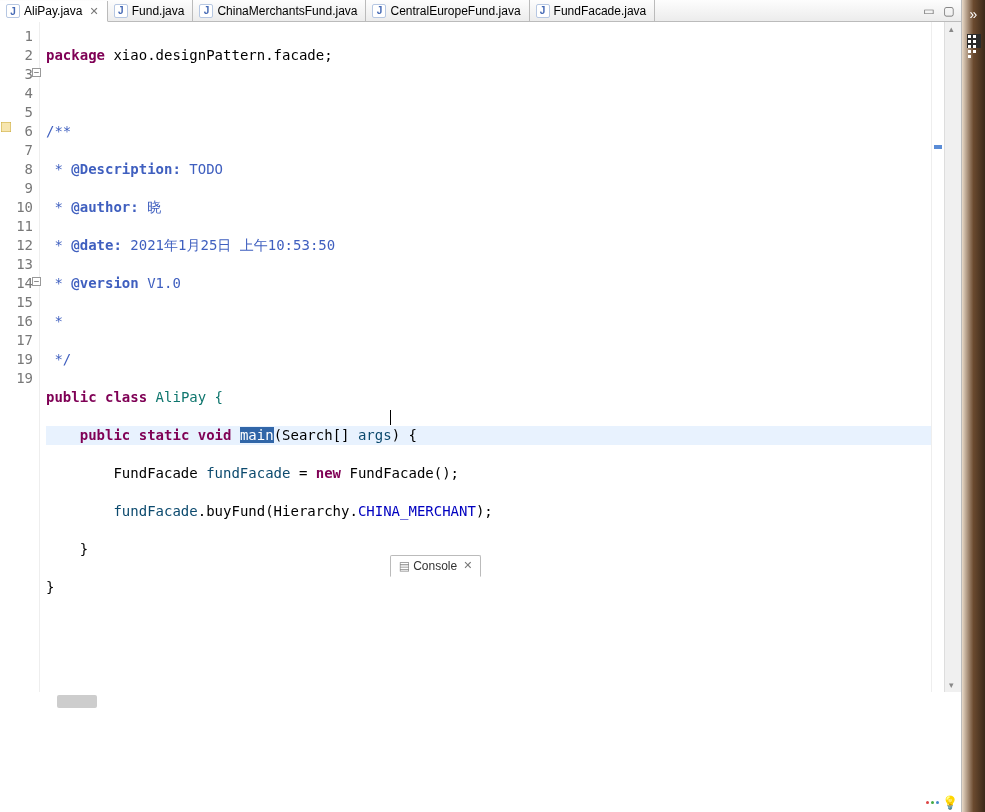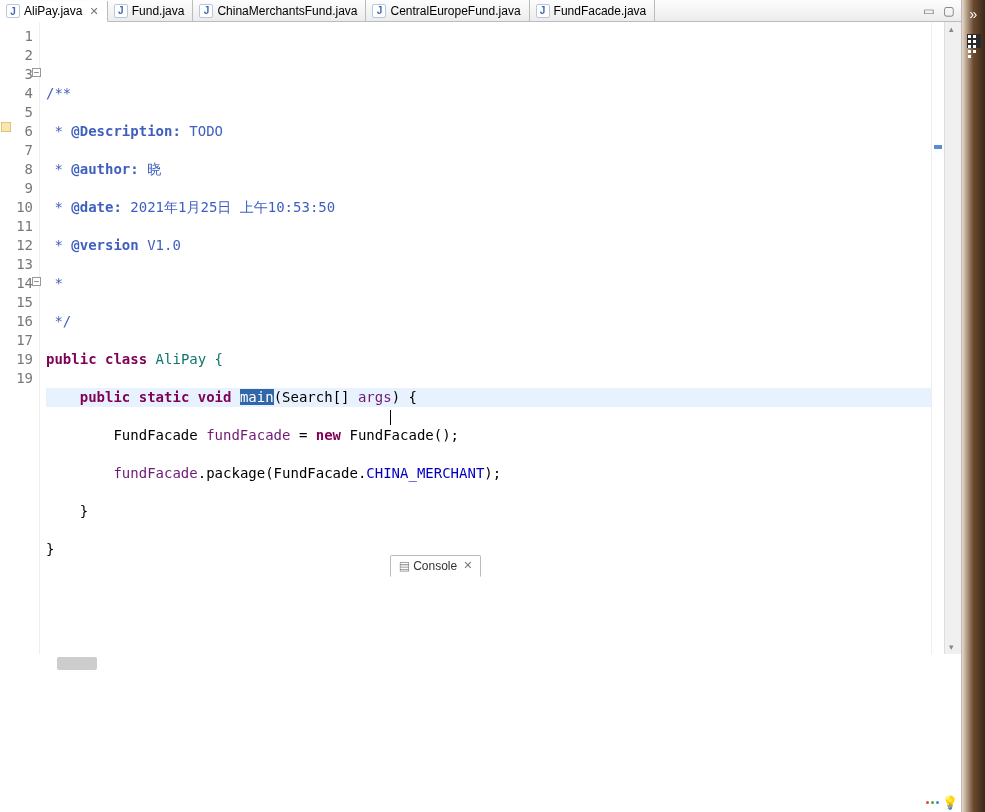--- a/index.html
+++ b/index.html
@@ -115,21 +115,21 @@
 }
 .code-line { height: 19px; }
 .hl-line { background: #e8f2fe; width: 100%; }
 .kw { color: #7f0055; font-weight: bold; }
 .pkg { color: #000; }
 .jd { color: #3f5fbf; }
 .jd-tag { color: #3f5fbf; font-weight: bold; }
 .cls { color: #0f766e; }
 .fld-i { color: #0000c0; }
 .sel { background: #3166a8; color: #fff; }
-.args { color: #701a75; }
+.args { color: #0c4a6e; }
 .caret {
   display: inline-block;
   width: 1px; height: 15px;
   background: #000;
   vertical-align: middle;
 }
 .vscroll {
   width: 17px;
   background: #f0f0f0;
   border-left: 1px solid #ddd;
@@ -285,32 +285,33 @@
         <div class="ln">19</div>
         <div class="ln">19</div>
         <span class="left-marker" style="top:100px;">
           <svg width="10" height="10">
               <rect x="0" y="0" width="10" height="10" fill="#f7e6b0" stroke="#c9a93a"></rect>
             </svg>
         </span>
       </div>
 
       <div class="code-area">
+<div class="code-line"><span class="kw">package</span><span class="pkg"> xiao.designPattern.facade;</span></div>
 <div class="code-line"></div>
 <div class="code-line"><span class="jd">/**</span></div>
 <div class="code-line"><span class="jd"> * </span><span class="jd-tag">@Description:</span><span class="jd"> TODO</span></div>
 <div class="code-line"><span class="jd"> * </span><span class="jd-tag">@author:</span><span class="jd"> 晓</span></div>
 <div class="code-line"><span class="jd"> * </span><span class="jd-tag">@date:</span><span class="jd"> 2021年1月25日 上午10:53:50</span></div>
 <div class="code-line"><span class="jd"> * </span><span class="jd-tag">@version</span><span class="jd"> V1.0</span></div>
 <div class="code-line"><span class="jd"> *</span></div>
 <div class="code-line"><span class="jd"> */</span></div>
 <div class="code-line"><span class="kw">public</span> <span class="kw">class</span><span class="cls"> AliPay {</span></div>
 <div class="code-line hl-line"><span>    </span><span class="kw">public</span> <span class="kw">static</span> <span class="kw">void</span> <span class="sel">main</span><span>(Search[] </span><span class="args">args</span><span>) {</span></div>
 <div class="code-line"><span>        </span><span>FundFacade </span><span class="args">fundFacade</span><span> = </span><span class="kw">new</span><span> FundFacade();</span></div>
-<div class="code-line"><span>        </span><span class="args">fundFacade</span><span>.package(FundFacade.</span><span class="fld-i">CHINA_MERCHANT</span><span>);</span></div>
+<div class="code-line"><span>        </span><span class="args">fundFacade</span><span>.buyFund(Hierarchy.</span><span class="fld-i">CHINA_MERCHANT</span><span>);</span></div>
 <div class="code-line">    }</div>
 <div class="code-line">}</div>
 <div class="code-line"></div>
 <span class="caret" style="position:absolute;left:350px;top:388px;"></span>
       </div>
 
       <div class="overview">
         <div class="ov-mark" style="top:123px;"></div>
       </div>
       <div class="vscroll">

